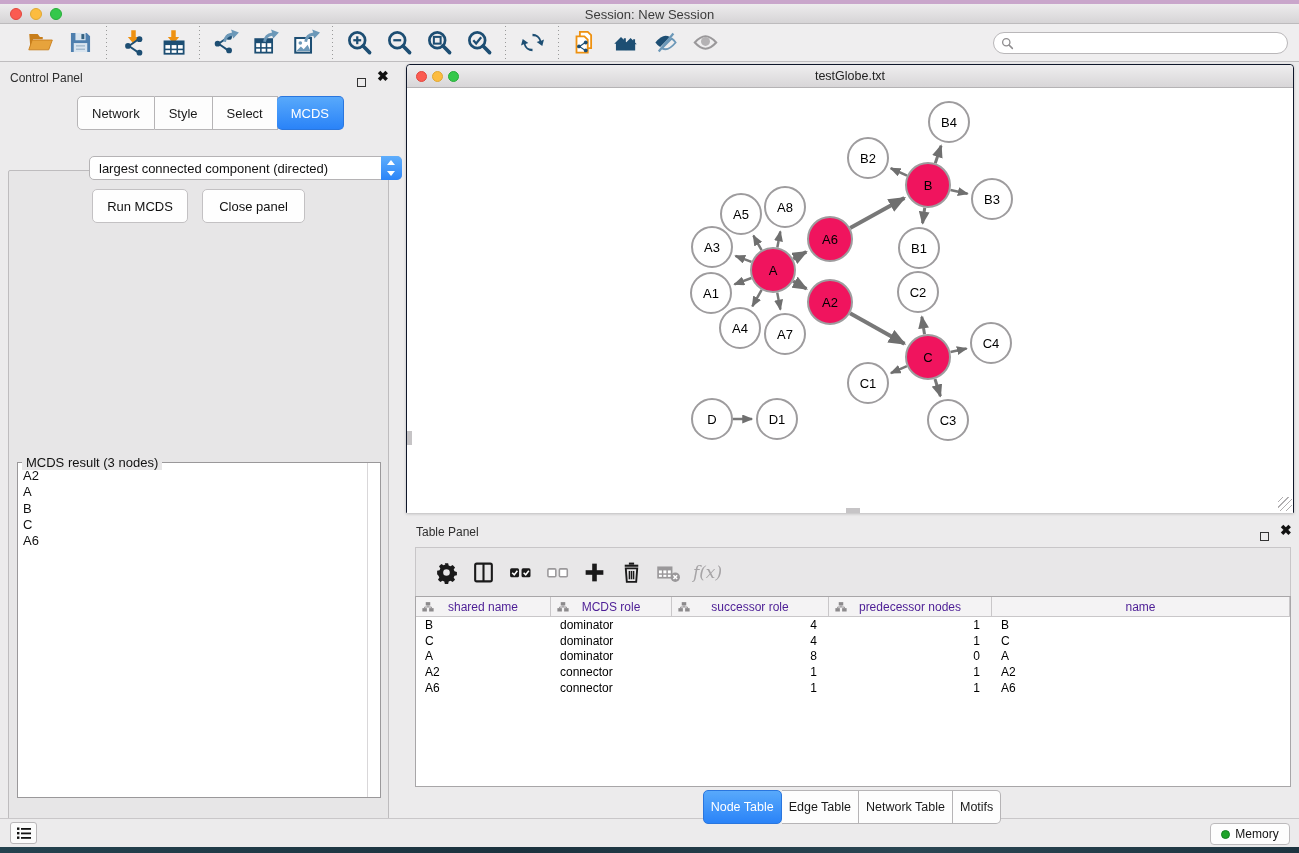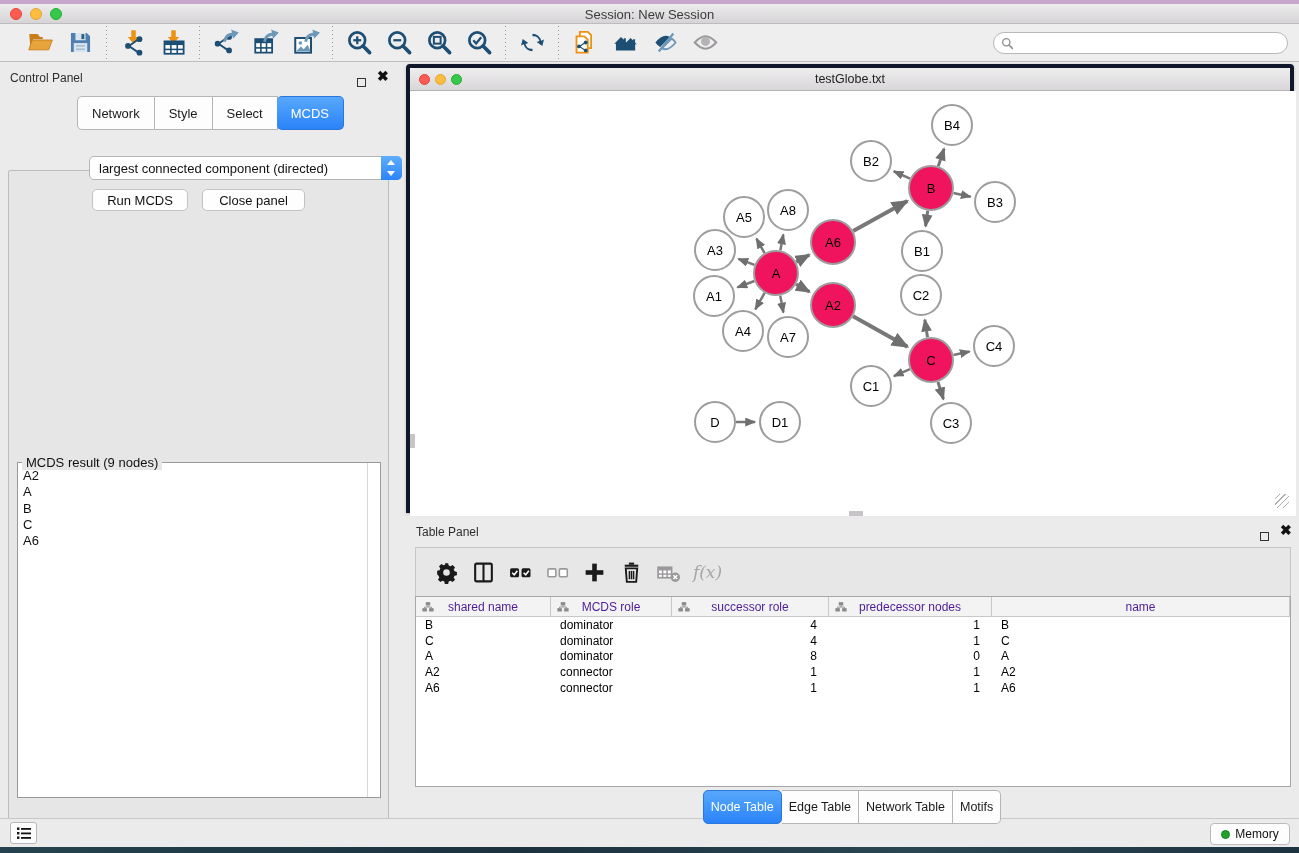--- a/index.html
+++ b/index.html
@@ -55,32 +55,32 @@
   #cp-tabs .seg-tab { padding:0 14px; }
   .opt-label { position:absolute; left:0; width:397px; top:72px; text-align:center; font-size:13px; color:#111; }
   .dropdown { position:absolute; left:43px; top:92px; width:313px; height:24px; background:#fff;
     border:1px solid #B5B3B5; border-radius:5px; display:flex; align-items:center;margin-left:46px; }
   .dropdown .dd-text { flex:1; font-size:13px; color:#111; padding-left:9px; white-space:nowrap; overflow:hidden; }
   .dd-stepper { width:21px; height:24px; margin-right:-1px; border-radius:0 5px 5px 0;
     background:linear-gradient(#5FAEFC,#2B84F8); position:relative; }
   .dd-stepper::before, .dd-stepper::after { content:""; position:absolute; left:6px; border-left:4.5px solid transparent; border-right:4.5px solid transparent; }
   .dd-stepper::before { top:4px; border-bottom:5px solid #fff; }
   .dd-stepper::after { bottom:4px; border-top:5px solid #fff; }
-  .cp-btn { position:absolute; height:22px; background:#FEFEFE; border:1px solid #C3C1C3; border-radius:5px;
+  .cp-btn { position:absolute; height:34px; background:#FEFEFE; border:1px solid #C3C1C3; border-radius:5px;
     font-size:13px; color:#111; display:flex; align-items:center; justify-content:center; }
   #run-btn { left:92px; top:125px; width:96px; }
   #closepanel-btn { left:202px; top:125px; width:103px; }
   .mcds-box { position:absolute; left:17px; top:398px; width:364px; height:336px; background:#fff; border:1px solid #9A989A; }
   .mcds-legend { position:absolute; top:-8px; left:4px; background:#E7E6E7; padding:0 4px; font-size:13px; color:#111; }
   .mcds-scroll { position:absolute; top:0; bottom:0; right:12px; width:1px; background:#D9D7D9; }
   .mcds-list { padding:5px 0 0 5px; font-size:13px; color:#111; line-height:16.3px; }
 
   
   .net-window { position:absolute; left:406px; top:64px; width:888px; height:449px;
-    border:4px solid #0f172a; border-radius:4px 4px 0 0; background:#fff; box-shadow:0 1px 3px rgba(0,0,0,.2);padding-left:20px; }
+    border:1px solid #0f172a; border-radius:4px 4px 0 0; background:#fff; box-shadow:0 1px 3px rgba(0,0,0,.2);padding-left:20px; }
   .net-titlebar { position:absolute; left:0; top:0; width:100%; height:23px;
     background:linear-gradient(#EFEEEF,#D8D6D8); border-bottom:1px solid #B5B3B5; border-radius:4px 4px 0 0; }
   .net-titlebar .title { position:absolute; left:0; right:0; top:4px; text-align:center; font-size:12.5px; color:#222; }
   .net-tl { top:6px; width:11px; height:11px; }
   .net-canvas { position:absolute; left:0; top:23px; width:886px; height:425px; background:#fff; overflow:hidden; }
   .nub-v { position:absolute; left:0px; top:343px; width:5px; height:14px; background:#C6C4C6; }
   .nub-h { position:absolute; left:439px; bottom:0px; width:14px; height:5px; background:#C6C4C6; }
   .resize-grip { position:absolute; right:1px; bottom:1px; width:14px; height:14px;
     background:repeating-linear-gradient(135deg, transparent 0 3px, #B0AEB0 3px 4px); border-radius:0 0 3px 0; }
 
@@ -310,21 +310,21 @@
     <div class="cp-inner"></div>
 
     <div class="dropdown">
       <span class="dd-text">largest connected component (directed)</span>
       <span class="dd-stepper"></span>
     </div>
     <div class="cp-btn" id="run-btn">Run MCDS</div>
     <div class="cp-btn" id="closepanel-btn">Close panel</div>
 
     <div class="mcds-box">
-      <span class="mcds-legend">MCDS result (9 nodes)</span>
+      <span class="mcds-legend">MCDS result (3 nodes)</span>
       <div class="mcds-scroll"></div>
       <div class="mcds-list" id="mcds-list">
           <div>A2</div>
           <div>A</div>
           <div>B</div>
           <div>C</div>
           <div>A6</div>
         </div>
     </div>
   </div>

